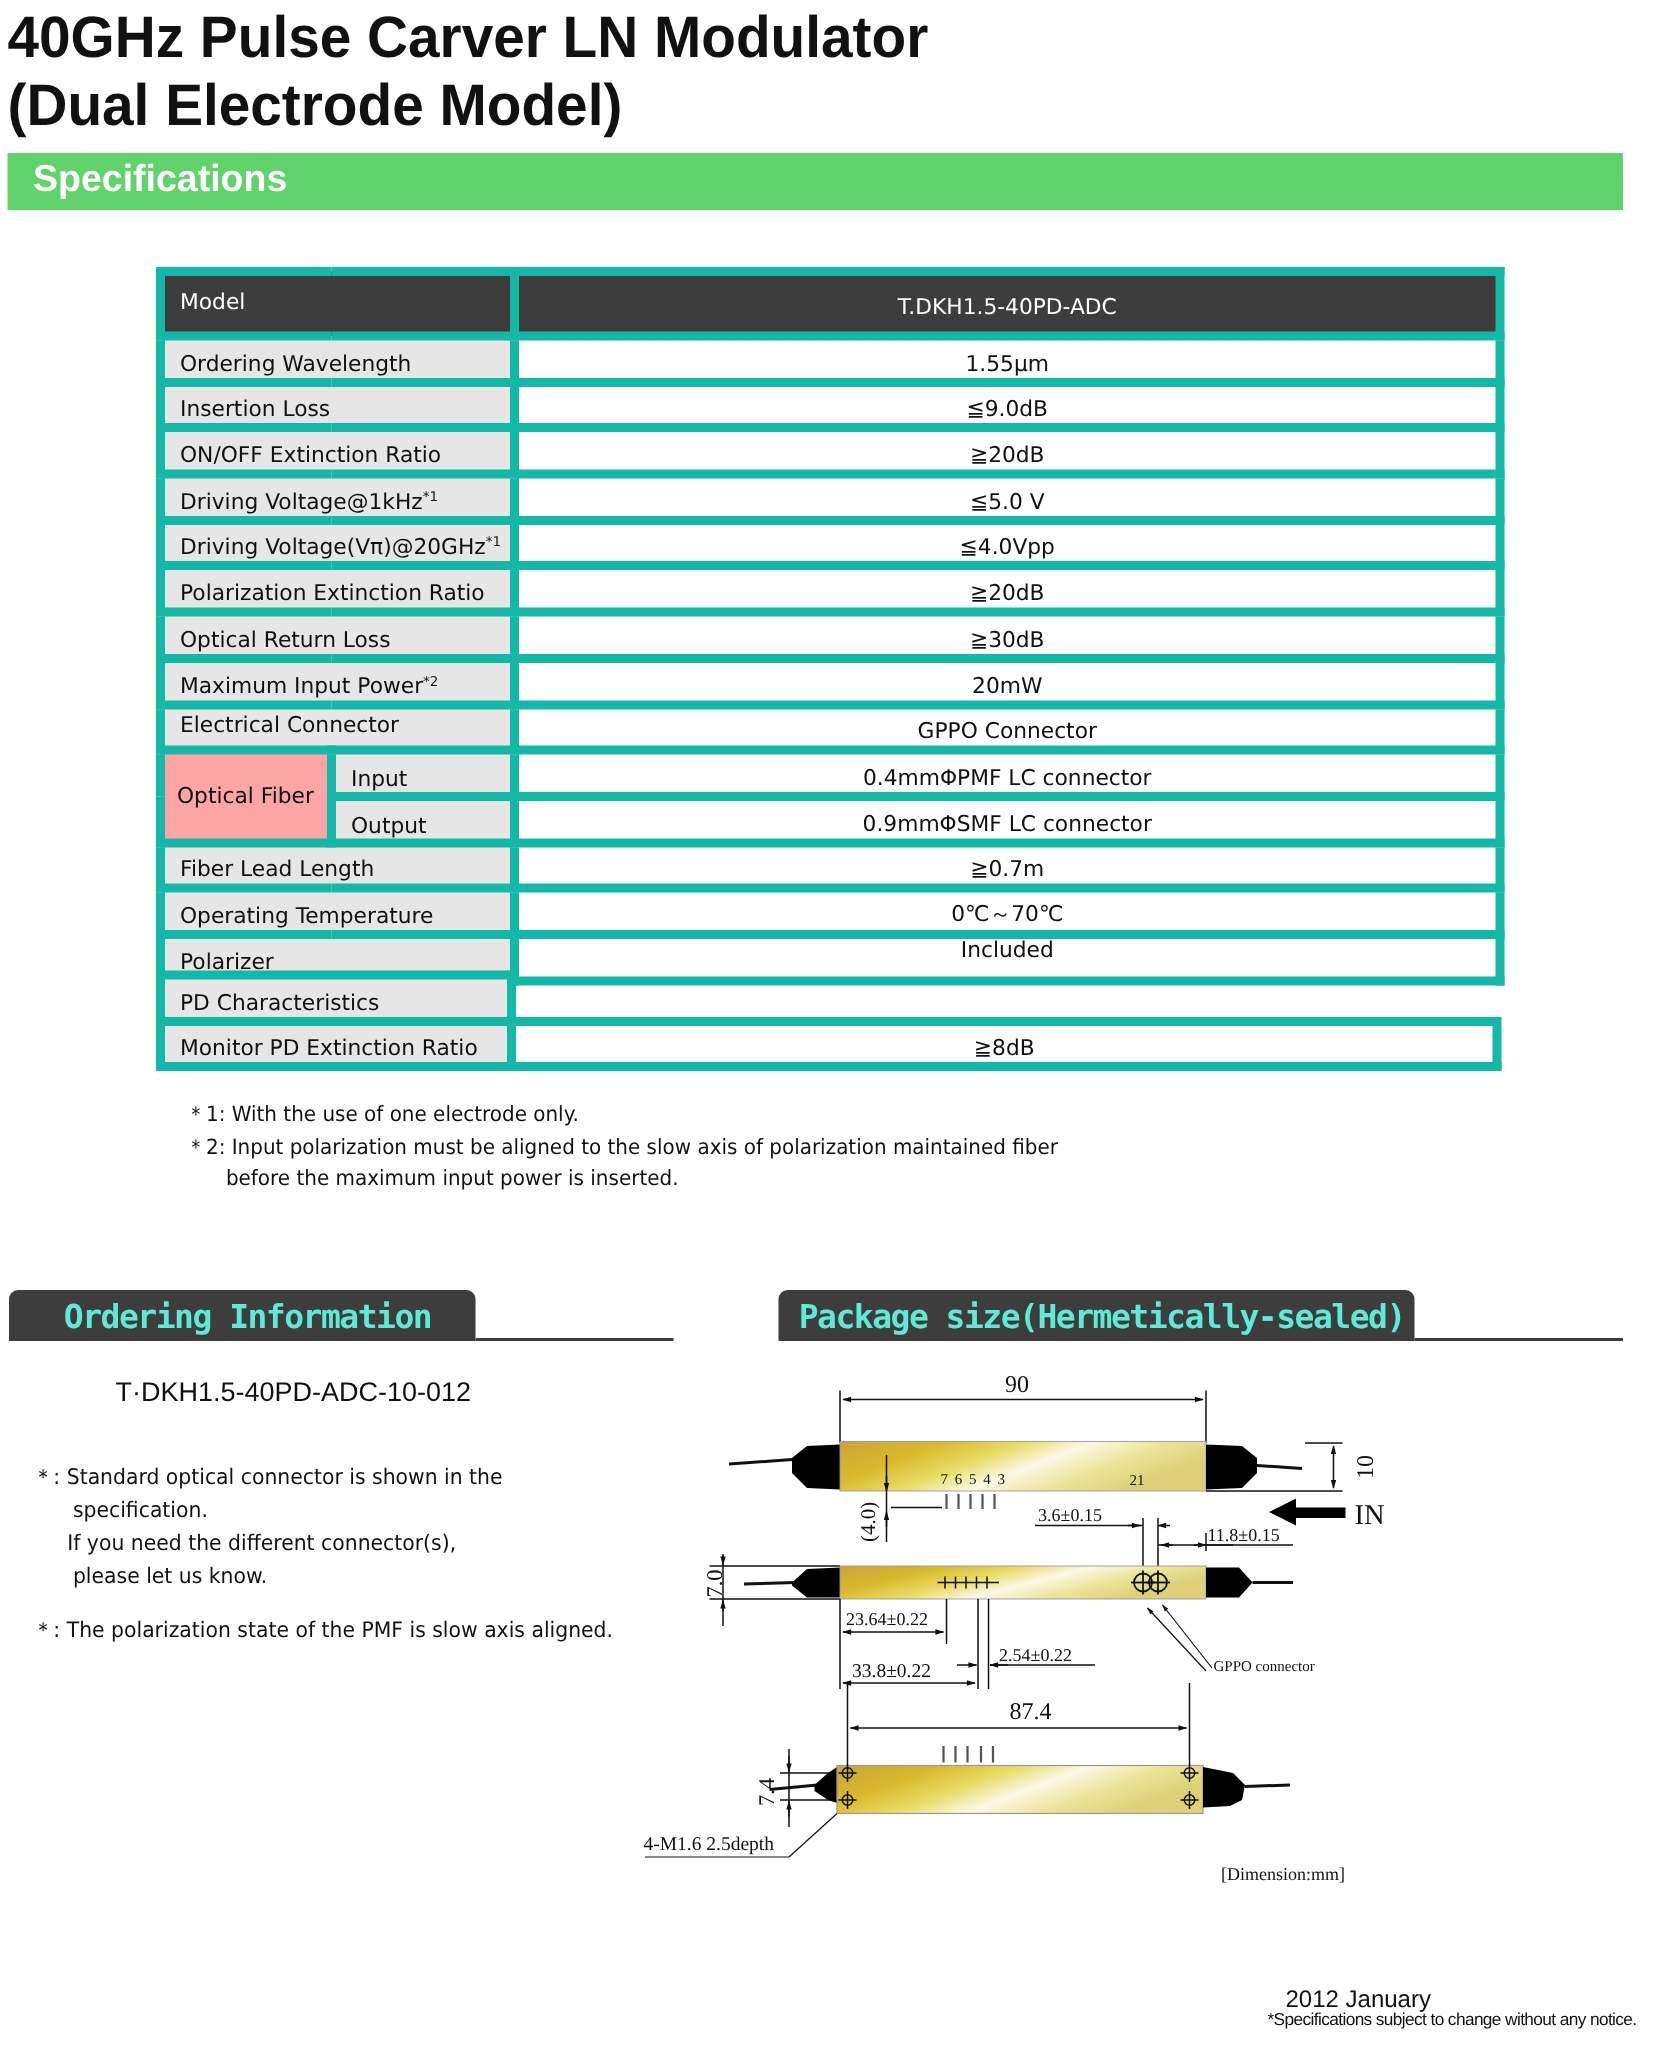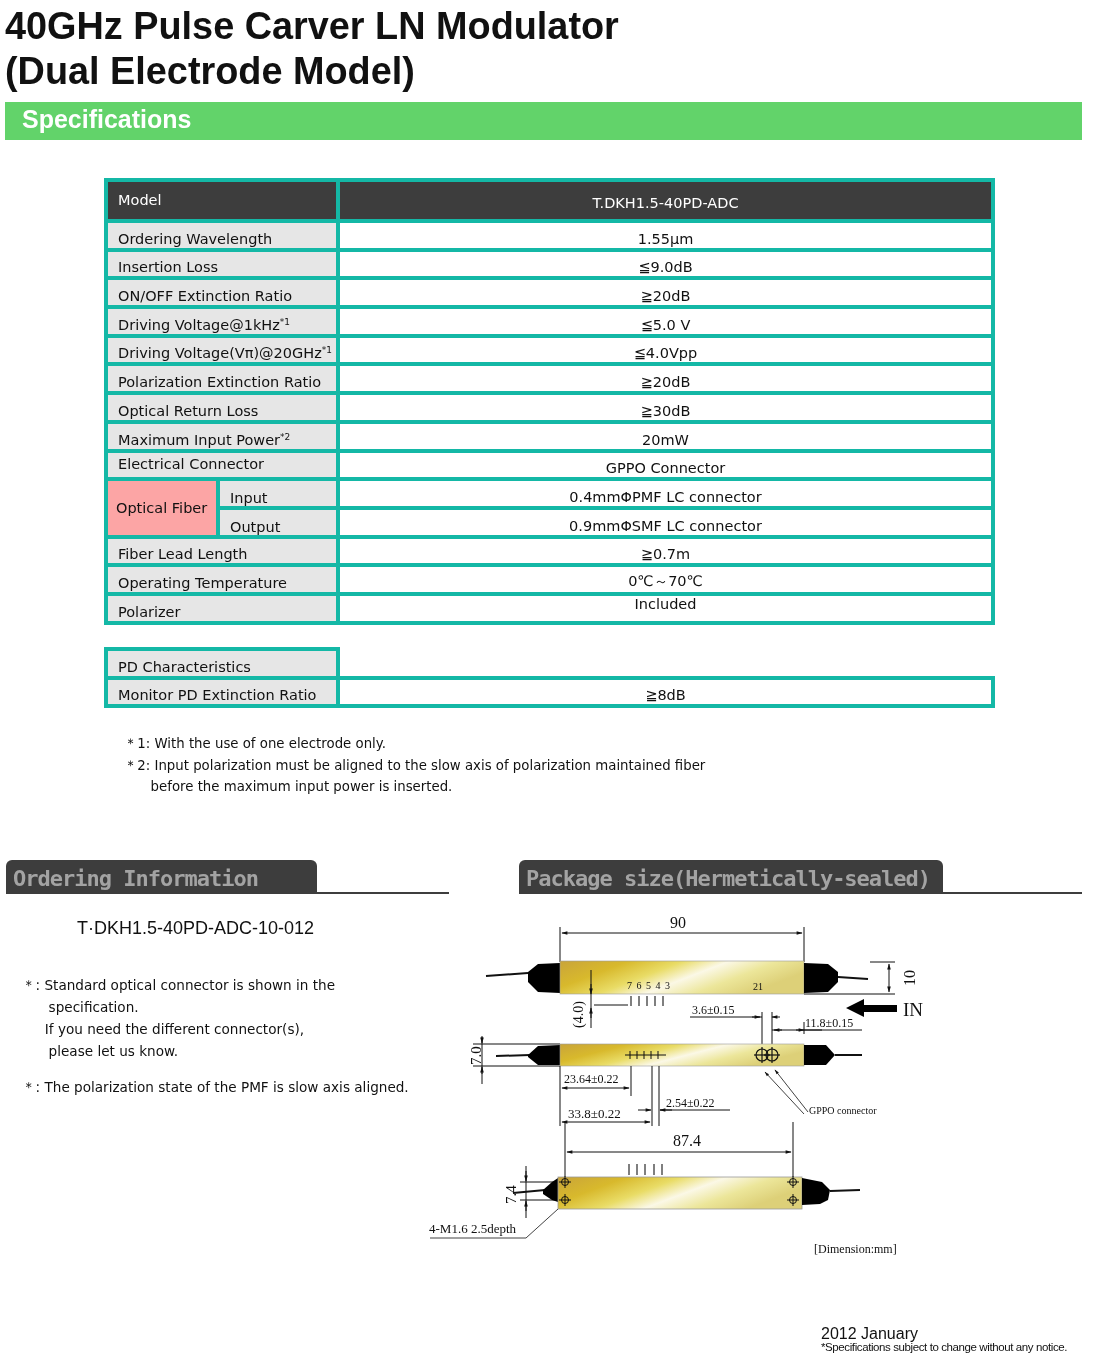--- a/index.html
+++ b/index.html
@@ -2,57 +2,57 @@
 <html><head>
 <meta charset="utf-8">
 <style>
   html, body { margin: 0; padding: 0; background: #ffffff; }
   body { width: 1104px; height: 1372px; position: relative; overflow: hidden; font-family: "Liberation Sans", sans-serif; color: #111; }
   .title { position: absolute; left: 5px; top: 3px; margin: 0; font-family: "Liberation Sans", sans-serif; font-weight: bold; font-size: 39px; line-height: 45px; letter-spacing: 0px; color: #111; transform: scaleX(0.97); transform-origin: left top; }
   .spec-bar { position: absolute; left: 5px; top: 102px; width: 1077px; height: 38px; background: #62d36a; }
   .spec-bar span { position: absolute; left: 17px; top: 3px; font-size: 25px; font-weight: bold; color: #ffffff; }
 
   table.spec { position: absolute; left: 104px; border-collapse: collapse; font-family: "DejaVu Sans", sans-serif; font-size: 14.5px; }
-  table.spec td { border: 4px solid #14b8a6; padding: 0; height: 23.7px; vertical-align: bottom; }
+  table.spec td { border: 6px solid #14b8a6; padding: 0; height: 23.7px; vertical-align: bottom; }
   table.spec td.lbl { background: #e6e6e6; padding-left: 10px; padding-bottom: 1px; width: 218px; white-space: nowrap; }
   table.spec td.lbl-a { background: #fca5a5; padding-left: 8px; width: 100px; vertical-align: middle; }
   table.spec td.lbl-b { background: #e6e6e6; padding-left: 10px; width: 106px; margin-top: 20px; }
   table.spec td.val { width: 651px; text-align: center; padding-bottom: 1px; }
   table.spec tr.head td { background: #3d3d3d; color: #fff; height: 30px; vertical-align: middle; }
   table.spec tr.head td.val { padding-top: 6px; }
   #main-table { top: 178px; }
   #pd-table { top: 647px; }
   #pd-table td.blank { border-top: none; border-right: none; }
   sup { font-size: 9px; vertical-align: 5px; }
 
   .notes { position: absolute; left: 124px; top: 733px; font-family: "DejaVu Sans", sans-serif; font-size: 14px; line-height: 21.5px; transform: scaleX(0.95); transform-origin: left top; }
   .notes .indent { padding-left: 28px; }
 
   .sec-head { position: absolute; height: 34px; }
-  .sec-head .tab { position: absolute; left: 0; top: 0; height: 34px; background: #3d3d3d; border-radius: 6px 6px 0 0; color: #a3a3a3; font-family: "DejaVu Sans Mono", monospace; font-weight: bold; font-size: 22px; line-height: 38px; padding-left: 7px; box-sizing: border-box; letter-spacing: -1px; transform-origin: left top; }
+  .sec-head .tab { position: absolute; left: 0; top: 0; height: 34px; background: #3d3d3d; border-radius: 6px 6px 0 0; color: #5eead4; font-family: "DejaVu Sans Mono", monospace; font-weight: bold; font-size: 22px; line-height: 38px; padding-left: 7px; box-sizing: border-box; letter-spacing: -1px; transform-origin: left top; text-align: center; }
   .sec-head .rule { position: absolute; bottom: 0; height: 2px; background: #3d3d3d; }
   #ordering-head { left: 6px; top: 860px; width: 443px; }
   #ordering-head .tab { width: 311px; }
   #ordering-head .rule { left: 311px; right: 0; }
   #package-head { left: 519px; top: 860px; width: 563px; }
   #package-head .tab { width: 424px; }
   #package-head .rule { left: 424px; right: 0; }
 
   .order-code { position: absolute; left: 77px; top: 918px; font-size: 18px; font-family: Liberation Sans, sans-serif; }
   .order-notes { position: absolute; left: 22px; top: 974px; font-family: "DejaVu Sans", sans-serif; font-size: 14.3px; line-height: 22px; transform: scaleX(0.95); transform-origin: left top; }
   .order-notes .ind1 { padding-left: 28px; }
   .order-notes .ind0 { padding-left: 24px; }
   .order-notes .gap { margin-top: 14px; }
 
   .drawing { position: absolute; left: 420px; top: 900px; width: 684px; height: 370px; }
   .drawing text { font-family: "Liberation Serif", serif; fill: #111; }
 
   .footer { position: absolute; left: 821px; top: 1325px; }
-  .footer .date { font-family: "Liberation Sans", sans-serif; font-size: 16px; color: #111; }
-  .footer .disclaimer { font-family: "Liberation Sans", sans-serif; font-size: 11.5px; color: #111; letter-spacing: -0.4px; margin-top: -2px; }
+  .footer .date { font-family: "Liberation Sans", sans-serif; font-size: 16px; color: #111; margin-left: 36px; }
+  .footer .disclaimer { font-family: "Liberation Sans", sans-serif; font-size: 11.5px; color: #111; letter-spacing: -0.4px; margin-top: -2px; margin-left: 24px; }
 </style>
 </head>
 <body>
 
 <h1 class="title">
   <div>40GHz Pulse Carver LN Modulator</div>
   <div>(Dual Electrode Model)</div>
 </h1>
 
 <div class="spec-bar">

